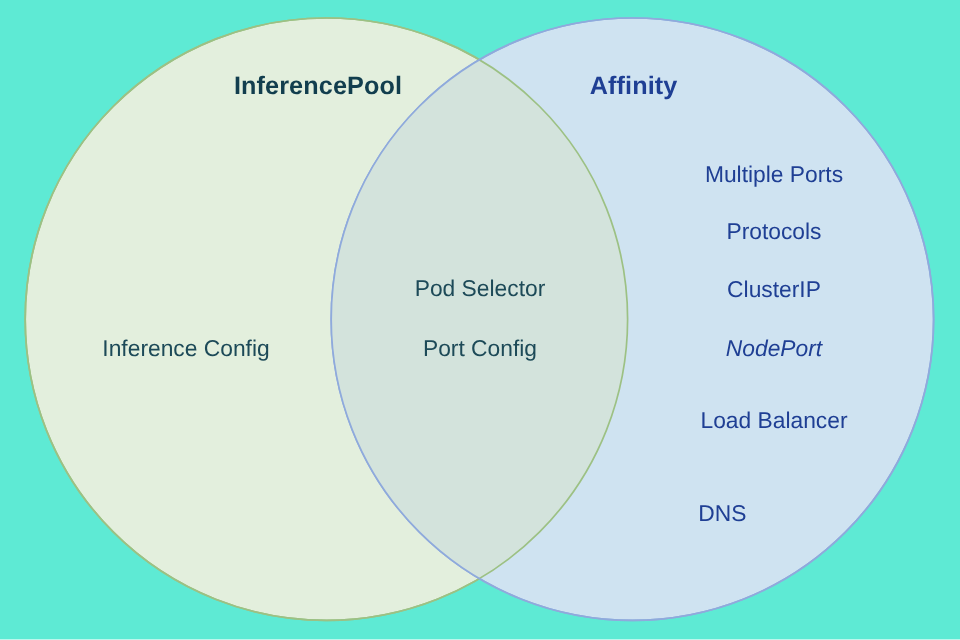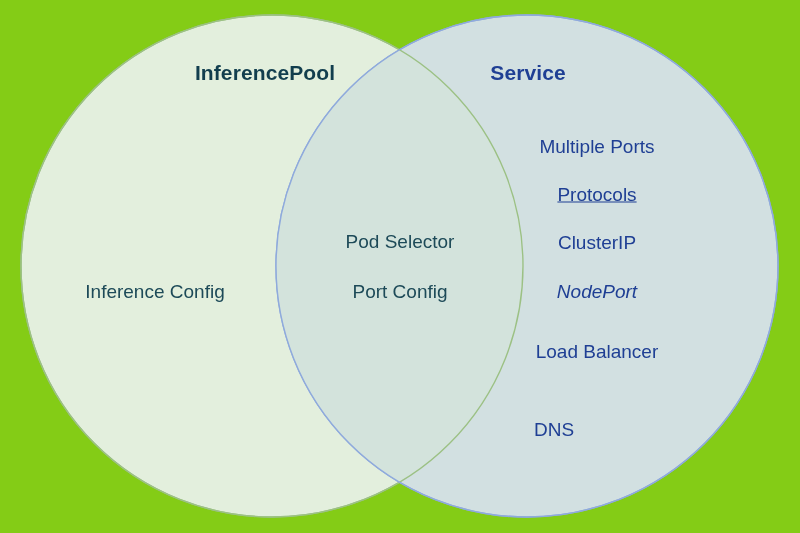--- a/index.html
+++ b/index.html
@@ -11,21 +11,21 @@
     width: 800px;
     height: 533px;
     font-family: "Liberation Sans", sans-serif;
     overflow: hidden;
   }
 
   #venn-stage {
     position: relative;
     width: 800px;
     height: 533px;
-    background: #84cc16;
+    background: #5eead4;
   }
 
   #venn-svg {
     position: absolute;
     left: 0;
     top: 0;
     width: 800px;
     height: 533px;
   }
 
@@ -70,20 +70,21 @@
   .item-left {
     color: #1d4a58;
   }
 
   .item-center {
     color: #1d4a58;
   }
 
   .item-right {
     color: #1f3f94;
+    margin-left: 48px;
   }
 </style>
 </head>
 <body>
 
 <div id="venn-stage">
 
   <svg id="venn-svg" viewBox="0 0 800 533">
     <defs>
       <clipPath id="clip-left">
@@ -101,28 +102,28 @@
 
     <circle cx="272" cy="266" r="251" fill="none" stroke="#9cc184" stroke-width="1.4"></circle>
 
     <circle cx="527" cy="266" r="251" fill="none" stroke="#8faadc" stroke-width="1.4"></circle>
   </svg>
 
   <div class="text-layer">
 
     <div class="set-title" id="title-left">InferencePool</div>
 
-    <div class="set-title" id="title-right">Service</div>
+    <div class="set-title" id="title-right">Affinity</div>
 
     <div class="item item-left" style="left:155px; top:291px;">Inference Config</div>
 
     <div class="item item-center" style="left:400px; top:291px;">Port Config</div>
     <div class="item item-center" style="left:400px; top:241px;">Pod Selector</div>
 
     <div class="item item-right" style="left:597px; top:146px;">Multiple Ports</div>
-    <div class="item item-right" style="left:597px; top:194px;text-decoration:underline;">Protocols</div>
+    <div class="item item-right" style="left:597px; top:194px;">Protocols</div>
     <div class="item item-right" style="left:597px; top:242px;">ClusterIP</div>
     <div class="item item-right" style="left:597px; top:291px;font-style:italic;">NodePort</div>
     <div class="item item-right" style="left:597px; top:351px;">Load Balancer</div>
     <div class="item item-right" style="left:554px; top:429px;">DNS</div>
 
   </div>
 </div>
 
 </body></html>

